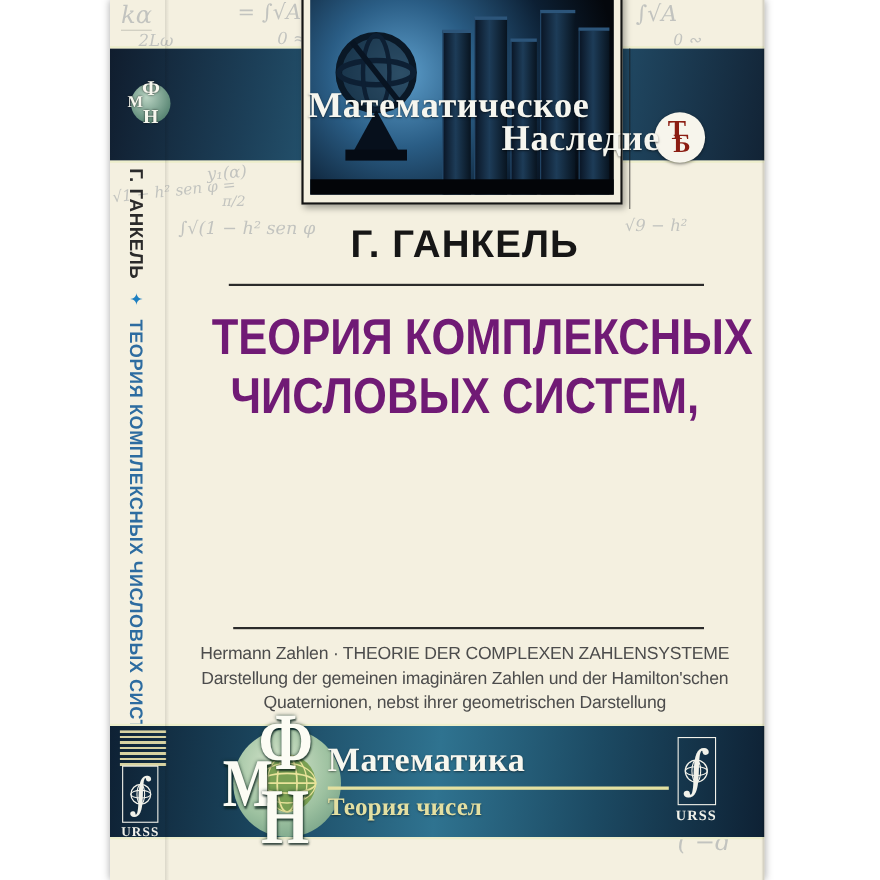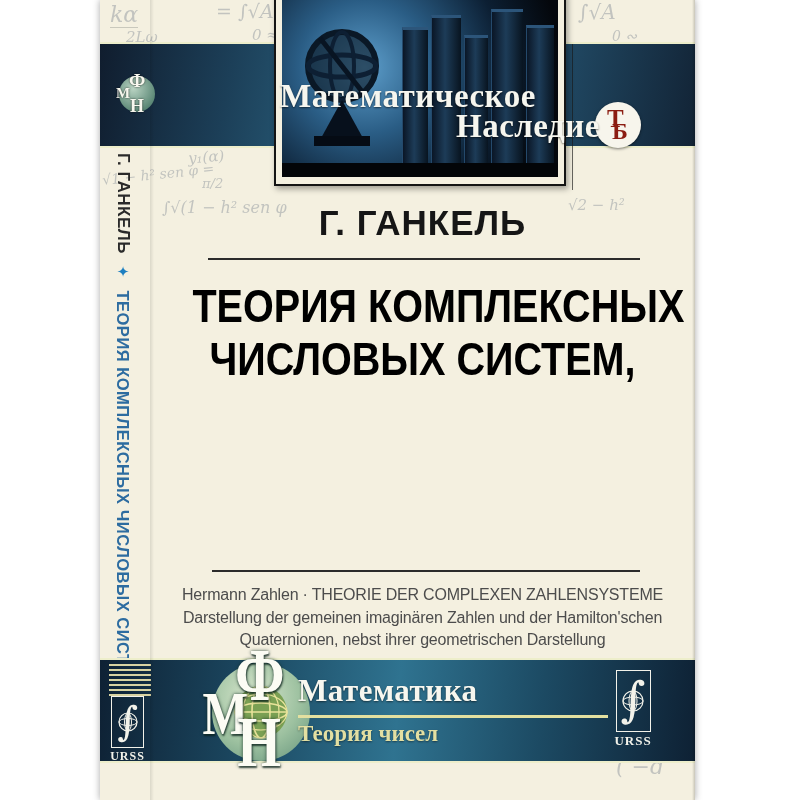--- a/index.html
+++ b/index.html
@@ -59,21 +59,21 @@
   .spine-sep { color:#1d7fc1; font-size:15px; padding:9px 0; display:inline-block; }
   .spine-title { font-weight:700; font-size:16.5px; color:#2d6ca0; }
 
   
   .front-author { position:absolute; left:55px; top:203px; width:535px; text-align:center;
       font-weight:700; font-size:35px; letter-spacing:1px; color:#161616; }
   .rule { position:absolute; height:2px; background:#2b2b2b; }
   .rule1 { left:108px; top:258px; width:432px; }
   .rule2 { left:112px; top:570px; width:428px; }
   .title-block { position:absolute; left:55px; top:280px; width:535px; text-align:center;
-      color:#000000; font-weight:700; font-size:46px; line-height:1.16; }
+      color:#701a75; font-weight:700; font-size:46px; line-height:1.16; }
   .subtitle-block { position:absolute; left:55px; top:385px; width:535px; text-align:center;
       color:#0d0d0d; font-weight:700; font-size:34px; line-height:1.24; }
   .condensed > div { transform:scaleX(.86); transform-origin:50% 50%; white-space:nowrap; }
   .german-block { position:absolute; left:55px; top:584px; width:535px; text-align:center;
       color:#4c4c4c; font-size:16px; line-height:1.42; font-weight:500; letter-spacing:-.2px; }
 
   
   .bottom-banner { position:absolute; left:0; top:658px; width:595px; height:105px;
       background:linear-gradient(95deg,#0e2134 0%,#1c4a63 26%,#2f7390 50%,#1c4a63 74%,#0e2134 100%);
       border-top:2px solid #edeecb; border-bottom:2px solid #edeecb; }
@@ -108,21 +108,21 @@
 
     <span class="formula" style="left:10px;top:2px;font-size:22px;border-bottom:1px solid #a7a89f;">kα</span>
     <span class="formula" style="left:26px;top:28px;font-size:15px;">2Lω</span>
     <span class="formula" style="left:116px;top:0px;font-size:19px;">= ∫√A</span>
     <span class="formula" style="left:152px;top:26px;font-size:15px;">0 ≈</span>
     <span class="formula" style="left:478px;top:0px;font-size:20px;">∫√A</span>
     <span class="formula" style="left:512px;top:28px;font-size:14px;">0 ∾</span>
     <span class="formula" style="left:88px;top:148px;font-size:15px;transform:rotate(-4deg);">y₁(α)</span>
     <span class="formula" style="left:102px;top:176px;font-size:13px;">π/2</span>
     <span class="formula" style="left:62px;top:198px;font-size:16px;">∫√(1 − h² sen φ</span>
-    <span class="formula" style="left:468px;top:196px;font-size:15px;">√2 − h²</span>
+    <span class="formula" style="left:468px;top:196px;font-size:15px;">√9 − h²</span>
     <span class="formula" style="left:28px;top:728px;font-size:26px;">+ O∴</span>
     <span class="formula" style="left:180px;top:738px;font-size:20px;">( dξ ⁄ dt</span>
     <span class="formula" style="left:340px;top:730px;font-size:24px;">+ O·</span>
     <span class="formula" style="left:516px;top:754px;font-size:22px;">( −d</span>
     <span class="formula" style="left:2px;top:166px;font-size:14px;transform:rotate(-6deg);">√1 − h² sen φ =</span>
 
     <div class="top-banner">
       <div class="fmn-mini">
         <div class="ball"></div>
         <span class="ltr" style="left:0;top:13px;font-size:15px;">М</span>

